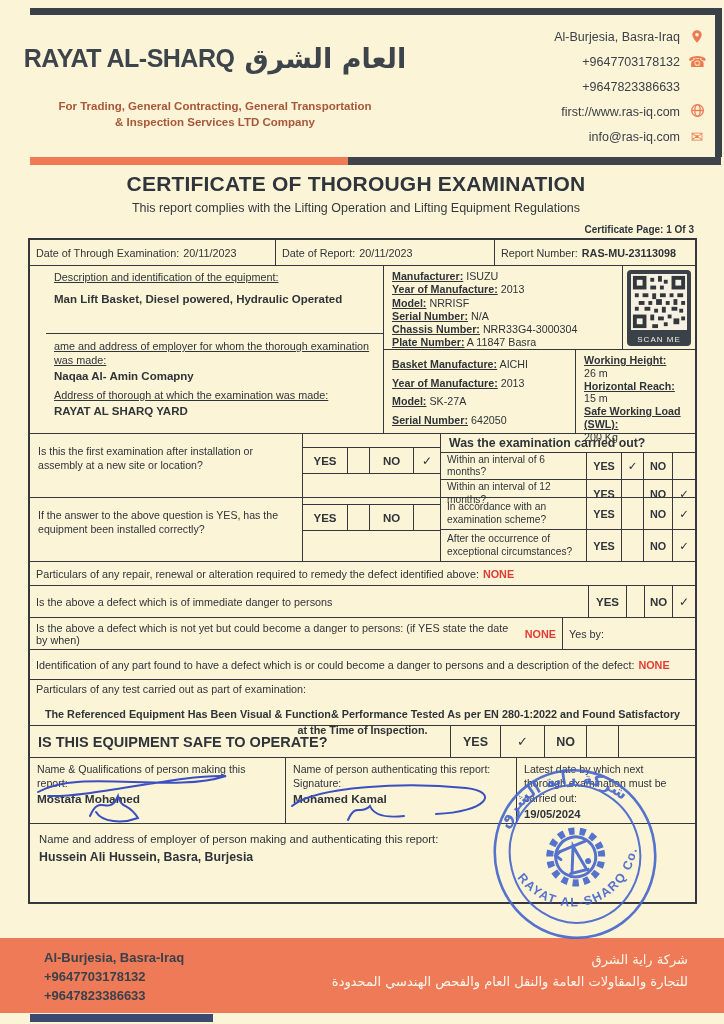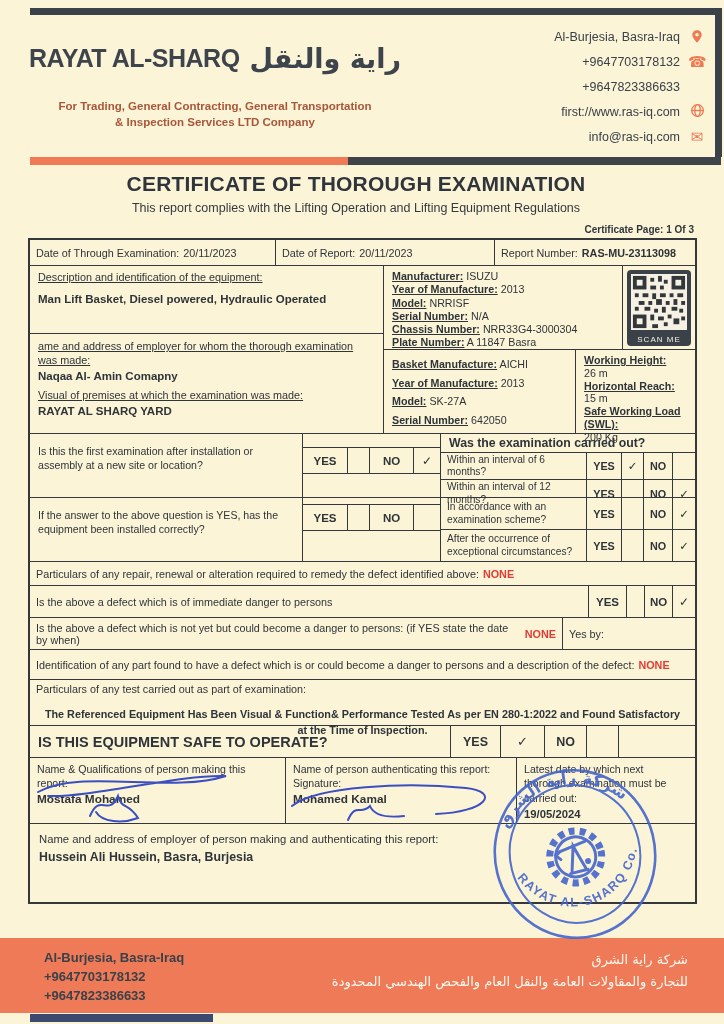--- a/index.html
+++ b/index.html
@@ -46,21 +46,21 @@
   .lbl { text-decoration:underline; }
   .red { color:#E23B34; font-weight:bold; }
 
   
   #rowA { height:26px; font-size:10.8px; }
   #rowA .cl { display:flex; align-items:center; gap:4px; white-space:nowrap; }
   #rowA .cA1 { width:246px; } #rowA .cA2 { width:219px; } #rowA .cA3 { flex:1; }
 
   
   #rowB { height:168px; }
-  #rowB .bleft  { width:374px; border-right:1.5px solid #34383C; display:flex; flex-direction:column; }
+  #rowB .bleft  { width:374px; border-right:1.5px solid #34383C; display:flex; flex-direction:column;padding-left:16px; }
   #rowB .bright { flex:1; display:flex; flex-direction:column; }
   .cellB1 { height:68px; border-bottom:1.5px solid #34383C; padding:5px 8px; font-size:10.8px; }
   .cellB1 .val { margin-top:10px; font-size:11.5px; }
   .cellB2 { flex:1; padding:5px 8px; font-size:10.8px; line-height:1.3; }
   .cellB2 .val { font-size:11.5px; margin:2px 0 4px 0; }
   .br-top, .br-bottom { display:flex; height:84px; }
   .br-top { border-bottom:1.5px solid #34383C; }
   .vehicle { width:239px; border-right:1.5px solid #34383C; padding:4px 8px; font-size:10.7px; }
   .vehicle .vrow { line-height:13.3px; white-space:nowrap; }
   .qrcell { flex:1; display:flex; align-items:center; justify-content:center; padding:4px; }
@@ -173,21 +173,21 @@
         <path d="M33 56 L40 31 L47 56"></path>
         <path d="M36 47 h8 M34.5 52 h11"></path>
         <path d="M24 33 L56 28"></path>
         <path d="M24 33 l-5 3 l4 6"></path>
         <path d="M31 58 h18"></path>
       </g>
       <circle cx="54" cy="50" r="3.4" fill="#2A7F9E"></circle>
       <circle cx="58" cy="58" r="2.6" fill="#EE7A52"></circle>
       <circle cx="64" cy="59" r="2" fill="#EE7A52"></circle>
     </svg>
-    <span class="brand-ar">راية والنقل</span>
+    <span class="brand-ar">العام الشرق</span>
   </div>
   <div class="tagline">
     <div>For Trading, General Contracting, General Transportation</div>
     <div>&amp; Inspection Services LTD Company</div>
   </div>
 </div>
 
 <div class="abs" id="contacts">
   <div class="c-row">
     <span>Al-Burjesia, Basra-Iraq</span>
@@ -252,21 +252,21 @@
 
   <div class="row" id="rowB">
     <div class="bleft">
       <div class="cellB1">
         <span class="lbl">Description and identification of the equipment:</span>
         <div class="val b">Man Lift Basket, Diesel powered, Hydraulic Operated</div>
       </div>
       <div class="cellB2">
         <span class="lbl">ame and address of employer for whom the thorough examination was made:</span>
         <div class="val b">Naqaa Al- Amin Comapny</div>
-        <span class="lbl">Visual of premises at which the examination was made:</span>
+        <span class="lbl">Address of thorough at which the examination was made:</span>
         <div class="val b">RAYAT AL SHARQ YARD</div>
       </div>
     </div>
     <div class="bright">
       <div class="br-top">
         <div class="vehicle">
           <div class="vrow"><span class="lbl b">Manufacturer:</span> <span>ISUZU</span></div>
           <div class="vrow"><span class="lbl b">Year of Manufacture:</span> <span>2013</span></div>
           <div class="vrow"><span class="lbl b">Model:</span> <span>NRRISF</span></div>
           <div class="vrow"><span class="lbl b">Serial Number:</span> <span>N/A</span></div>

